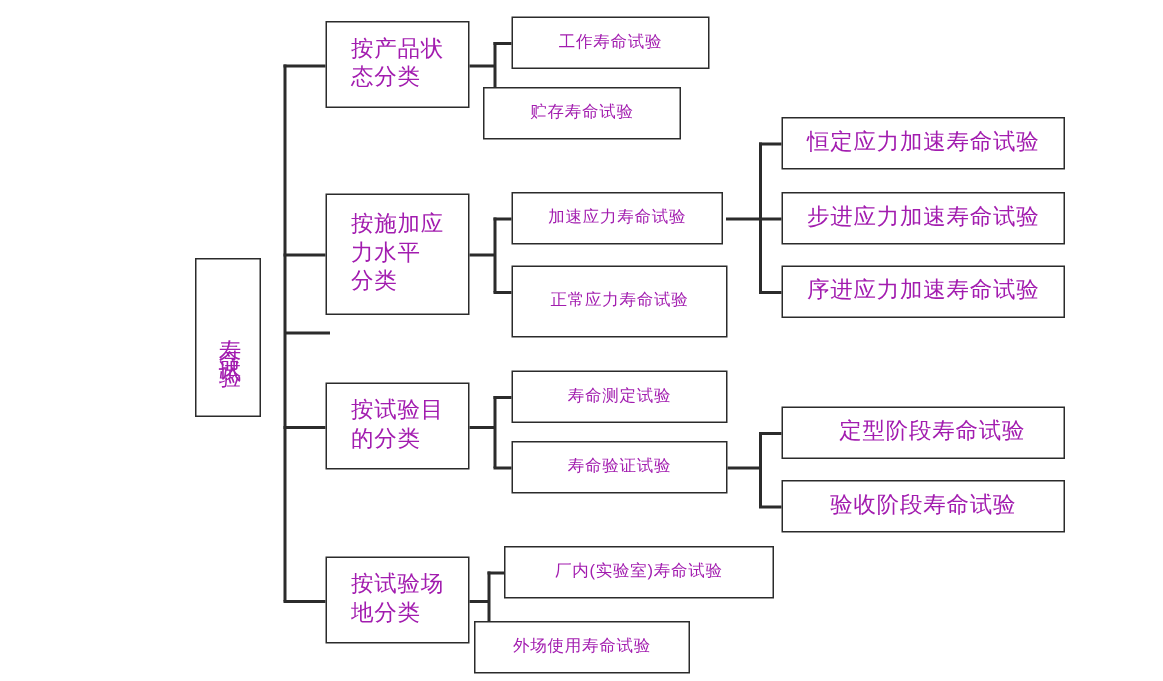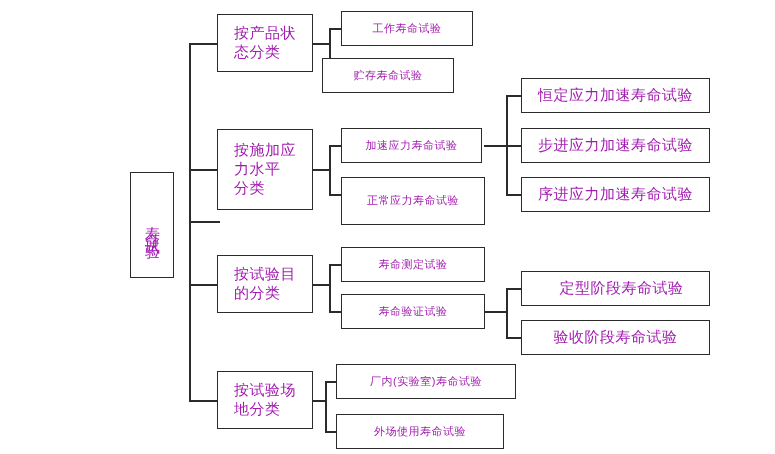--- a/index.html
+++ b/index.html
@@ -172,17 +172,17 @@
 
   <div class="node l2" style="left:217px; top:371px; width:96px; height:58px;">
     <span class="node-text">按试验场
 地分类</span>
   </div>
 
   <div class="node l3" style="left:336px; top:364px; width:180px; height:35px;">
     <span class="node-text">厂内(实验室)寿命试验</span>
   </div>
 
-  <div class="node l3" style="left:336px; top:414px; width:168px; height:35px;">
+  <div class="node l3" style="left:316px; top:414px; width:144px; height:35px;">
     <span class="node-text">外场使用寿命试验</span>
   </div>
 
 </div>
 
 </body></html>

